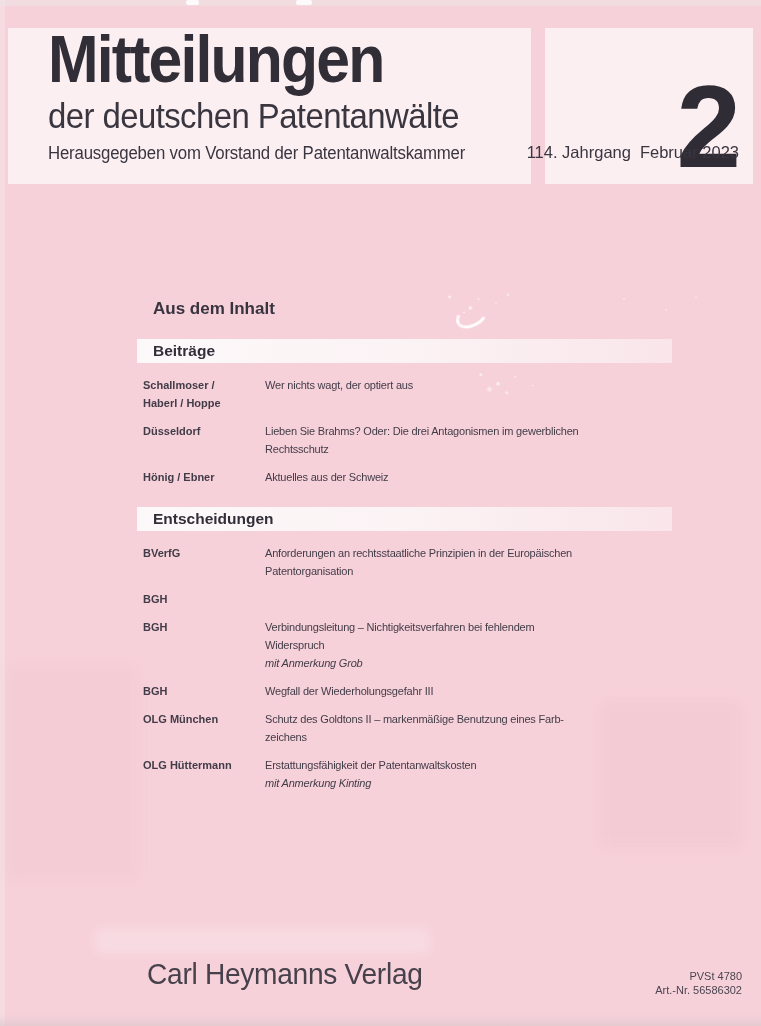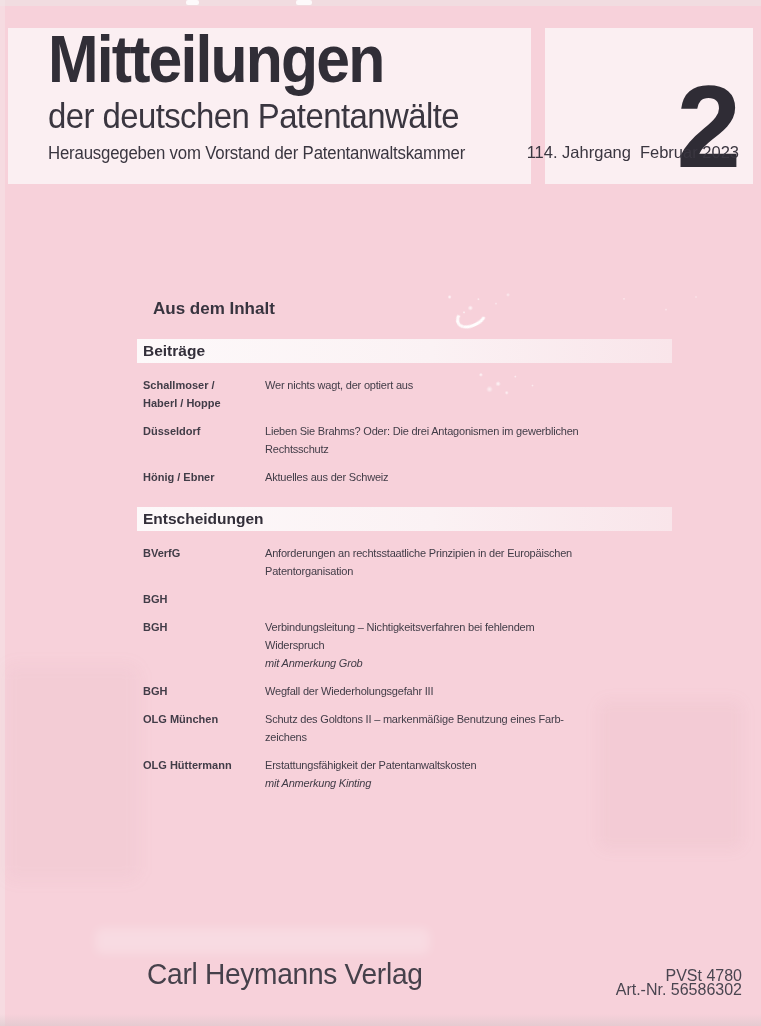--- a/index.html
+++ b/index.html
@@ -50,21 +50,21 @@
   .issue-meta{
     position:absolute;right:14px;bottom:22px;
     display:flex;gap:9px;font-size:16.5px;color:#3a3640;white-space:nowrap;
   }
 
   
   .toc{position:absolute;left:137px;top:299px;width:578px;}
   .toc-heading{margin:0 0 20px 16px;font-size:17px;font-weight:700;color:#38343f;}
   .section-bar{
     width:535px;height:24px;line-height:24px;
-    padding-left:6px;box-sizing:border-box;
+    padding-left:16px;box-sizing:border-box;
     font-size:15.5px;font-weight:700;color:#332f3a;
     background:linear-gradient(90deg,#fdf9fa 0%,#fbf2f4 55%,#f9e5ea 100%);
     margin:0 0 13px 0;
   }
   .section-bar.second{margin-top:21px;}
   .toc-entry{
     display:grid;grid-template-columns:122px 1fr;
     margin:0 0 10px 6px;
     font-size:11px;line-height:18px;color:#413c47;
   }
@@ -73,21 +73,21 @@
   .toc-entry .note{font-style:italic;white-space:pre-line;letter-spacing:-.2px;}
 
   
   .footer-publisher{
     position:absolute;left:147px;top:958px;
     font-size:29px;font-weight:400;color:#46414b;letter-spacing:-.3px;
     transform:scaleX(.97);transform-origin:left top;white-space:nowrap;
   }
   .footer-codes{
     position:absolute;right:19px;top:969px;
-    text-align:right;font-size:16px;line-height:14px;color:#4a4550;
+    text-align:right;font-size:11px;line-height:14px;color:#4a4550;
   }
 
   
   .smudge{position:absolute;filter:blur(.5px);}
   .smudge-a{
     left:440px;top:286px;width:80px;height:44px;
     background:
       radial-gradient(circle 3px at 12% 25%, rgba(255,255,255,.9), transparent 70%),
       radial-gradient(circle 2px at 30% 60%, rgba(255,255,255,.85), transparent 70%),
       radial-gradient(circle 3px at 22% 80%, rgba(255,255,255,.8), transparent 70%),

